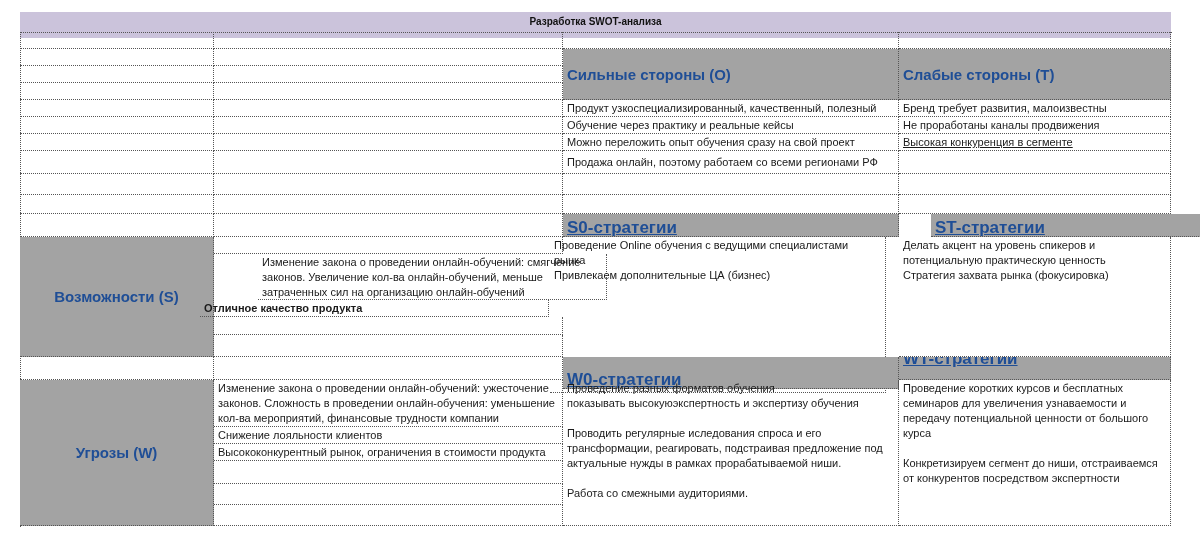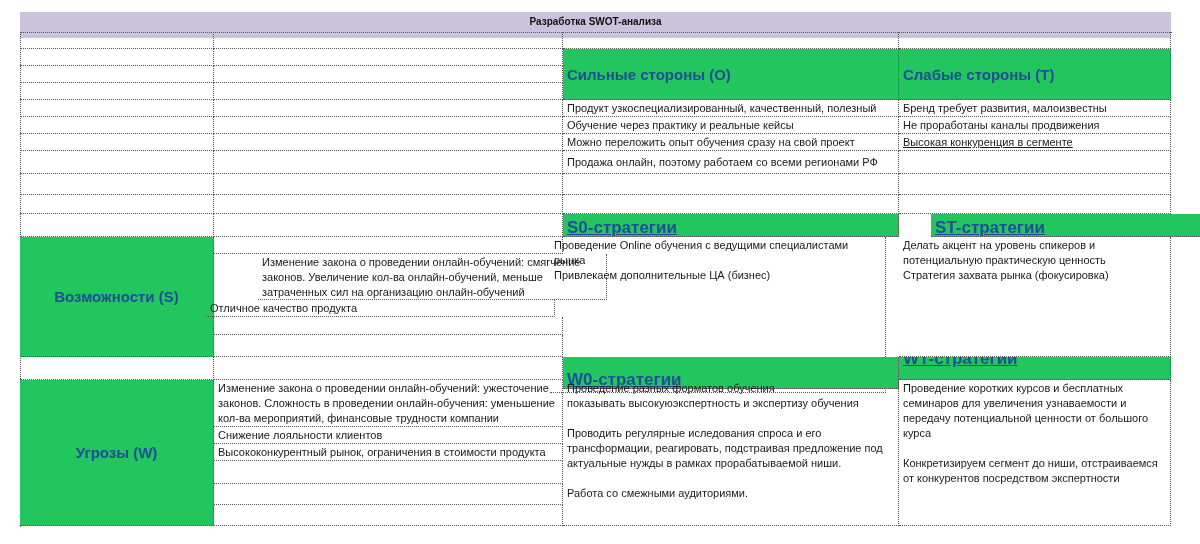--- a/index.html
+++ b/index.html
@@ -4,21 +4,21 @@
 <style>
   html, body { margin:0; padding:0; background:#ffffff; }
   body { width:1200px; height:544px; position:relative; overflow:hidden;
          font-family:"Liberation Sans", sans-serif; color:#111; }
   .abs { position:absolute; box-sizing:border-box; }
   .title { left:20px; top:12px; width:1151px; height:26px; background:#cbc3db;
            font-weight:bold; font-size:10px; text-align:center; line-height:20px; color:#111; }
   .cell { position:absolute; box-sizing:border-box; border-bottom:1px dotted #555;
           border-right:1px dotted #555; font-size:11px; line-height:15px;
           padding:1px 3px 0 4px; overflow:hidden; color:#1a1a1a; }
-  .gray { background:#22c55e; }
+  .gray { background:#a3a3a3; }
   .hdr { color:#1f4e96; font-weight:bold; font-size:15px; }
   .hdr-big { color:#1f4e96; font-weight:bold; font-size:17px;text-decoration:underline; }
   .center { display:flex; align-items:center; justify-content:center; text-align:center; padding:0; }
   .vcenter { display:flex; align-items:center; }
   .vbottom { display:flex; align-items:flex-end; }
   .frame { position:absolute; left:20px; top:32px; width:1152px; height:495px;
            border-left:1px dotted #555; border-top:1px dotted #555; box-sizing:border-box; pointer-events:none; }
   .pre { white-space:pre-line; }
 </style>
 </head>
@@ -71,21 +71,21 @@
 <div class="cell" style="left:899px;top:151px;width:272px;height:23px;"></div>
 <div class="cell" style="left:899px;top:174px;width:272px;height:21px;"></div>
 <div class="cell" style="left:899px;top:195px;width:272px;height:19px;"></div>
 
 <div class="cell gray hdr-big vbottom" style="left:563px;top:214px;width:336px;height:23px;padding-bottom:1px;">S0-стратегии</div>
 <div class="cell gray hdr-big vbottom" style="left:899px;top:214px;width:272px;height:23px;padding-bottom:1px;margin-left:32px;">ST-стратегии</div>
 
 <div class="cell gray hdr center" style="left:20px;top:237px;width:194px;height:120px;">Возможности (S)</div>
 <div class="cell" style="left:214px;top:237px;width:349px;height:17px;"></div>
 <div class="cell" style="left:228px;top:254px;width:349px;height:46px;margin-left:30px;">Изменение закона о проведении онлайн-обучений: смягчение законов. Увеличение кол-ва онлайн-обучений, меньше затраченных сил на организацию онлайн-обучений</div>
-<div class="cell" style="left:206px;top:300px;width:349px;height:17px;">Отличное качество продукта</div>
+<div class="cell" style="left:200px;top:300px;width:349px;height:17px;font-weight:bold;">Отличное качество продукта</div>
 <div class="cell" style="left:214px;top:317px;width:349px;height:18px;"></div>
 <div class="cell" style="left:214px;top:335px;width:349px;height:22px;"></div>
 
 <div class="cell pre" style="left:550px;top:237px;width:336px;height:156px;">Проведение Online обучения с ведущими специалистами рынка
 Привлекаем дополнительные ЦА (бизнес)</div>
 <div class="cell pre" style="left:899px;top:237px;width:272px;height:120px;">Делать акцент на уровень спикеров и потенциальную практическую ценность
 Стратегия захвата рынка (фокусировка)</div>
 
 <div class="cell" style="left:20px;top:357px;width:194px;height:23px;"></div>
 <div class="cell" style="left:214px;top:357px;width:349px;height:23px;"></div>

